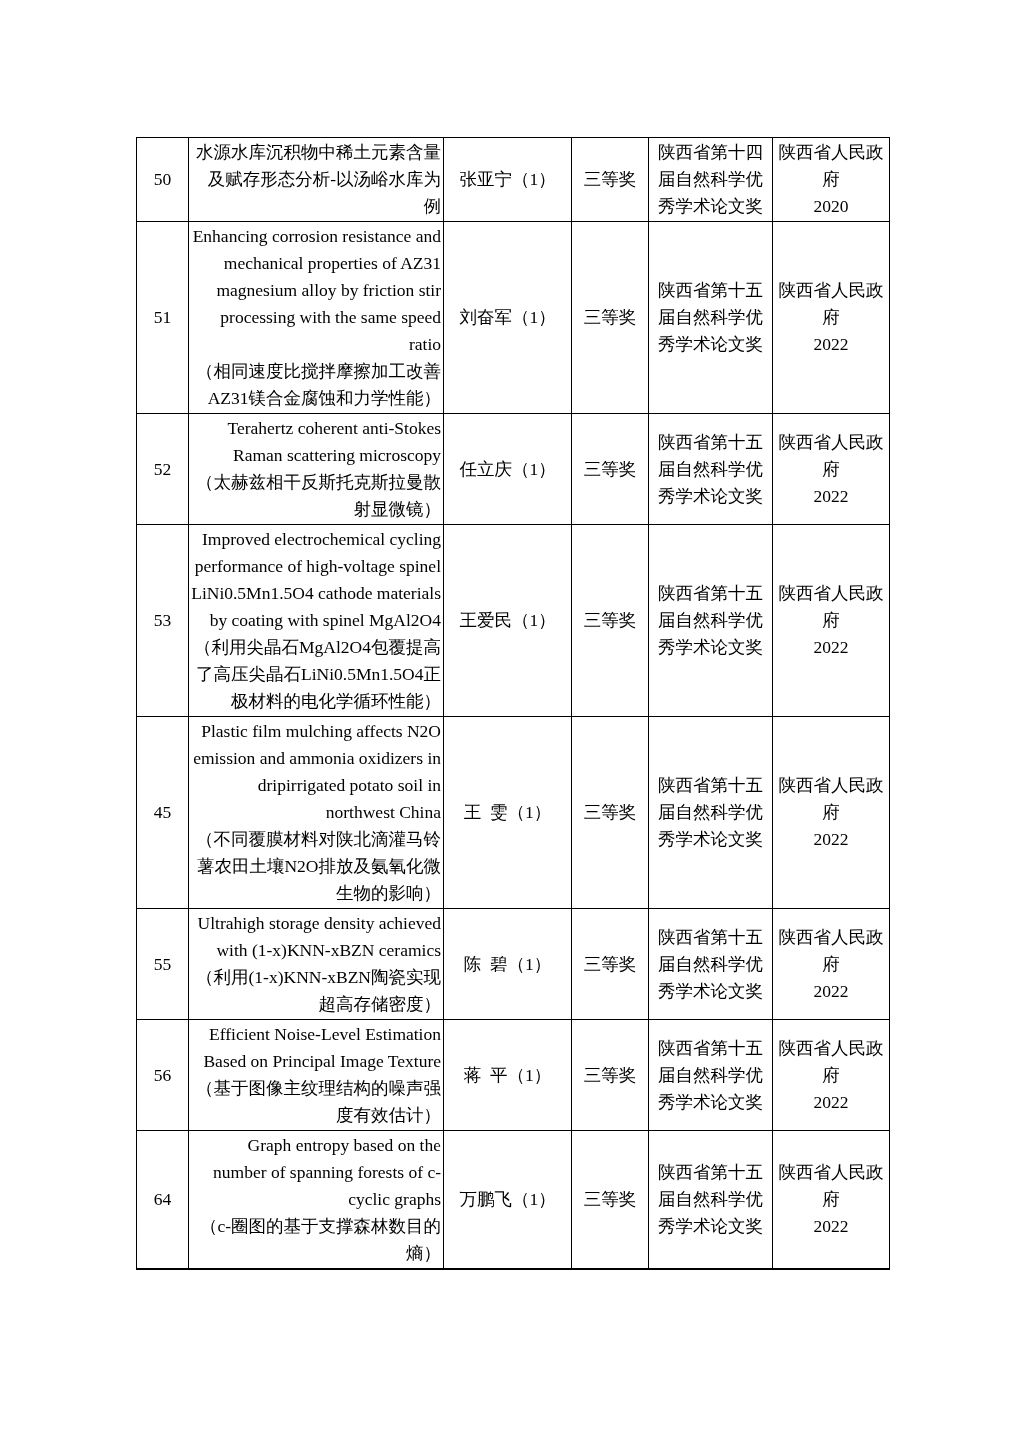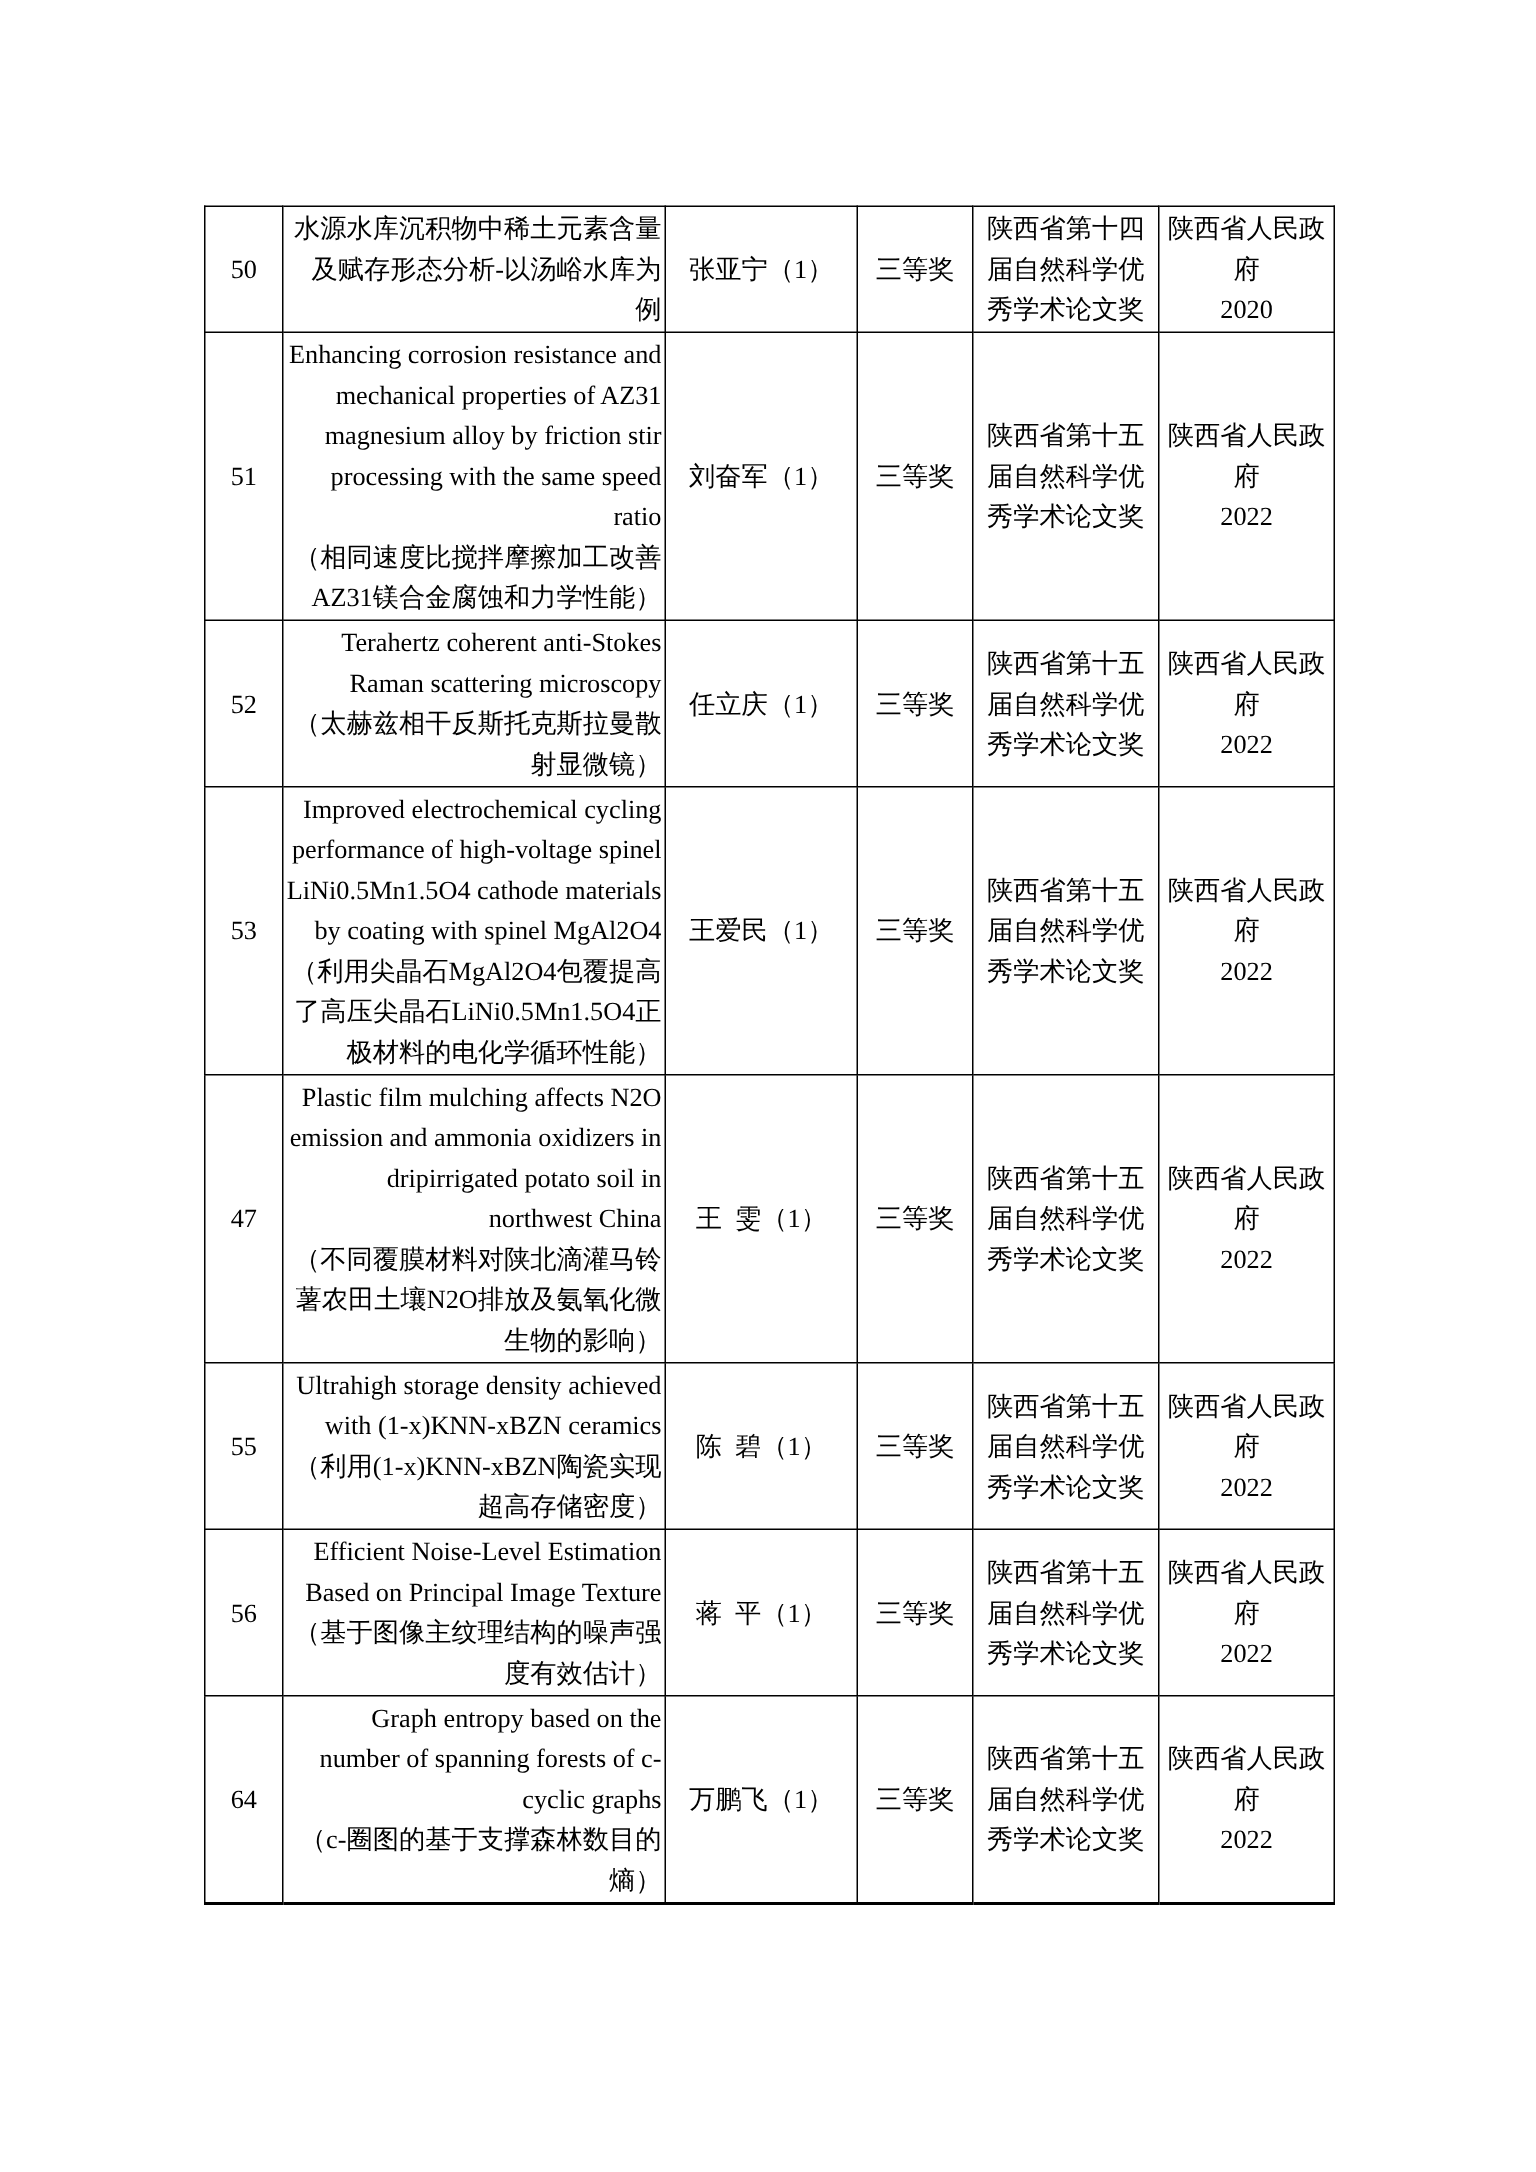--- a/index.html
+++ b/index.html
@@ -108,21 +108,21 @@
     <td class="c-author">王爱民（1）</td>
     <td class="c-prize">三等奖</td>
     <td class="c-award">陕西省第十五届自然科学优秀学术论文奖</td>
     <td class="c-gov">
       <div>陕西省人民政府</div>
       <div>2022</div>
     </td>
   </tr>
 
   <tr>
-    <td class="c-num">47</td>
+    <td class="c-num">45</td>
     <td class="c-title">
       <div class="title-main">Plastic film mulching affects N2O emission and ammonia oxidizers in dripirrigated potato soil in northwest China</div>
       <div class="title-sub">（不同覆膜材料对陕北滴灌马铃薯农田土壤N2O排放及氨氧化微生物的影响）</div>
     </td>
     <td class="c-author">王  雯（1）</td>
     <td class="c-prize">三等奖</td>
     <td class="c-award">陕西省第十五届自然科学优秀学术论文奖</td>
     <td class="c-gov">
       <div>陕西省人民政府</div>
       <div>2022</div>

